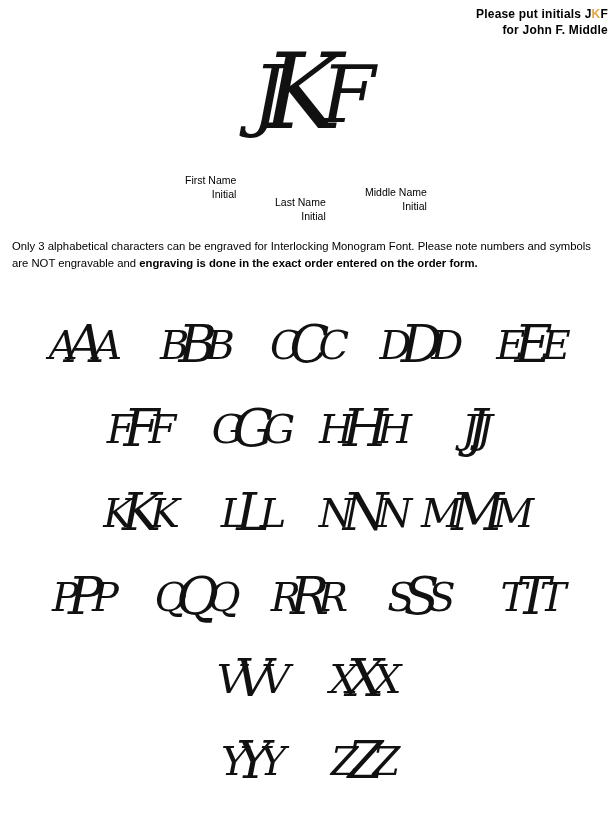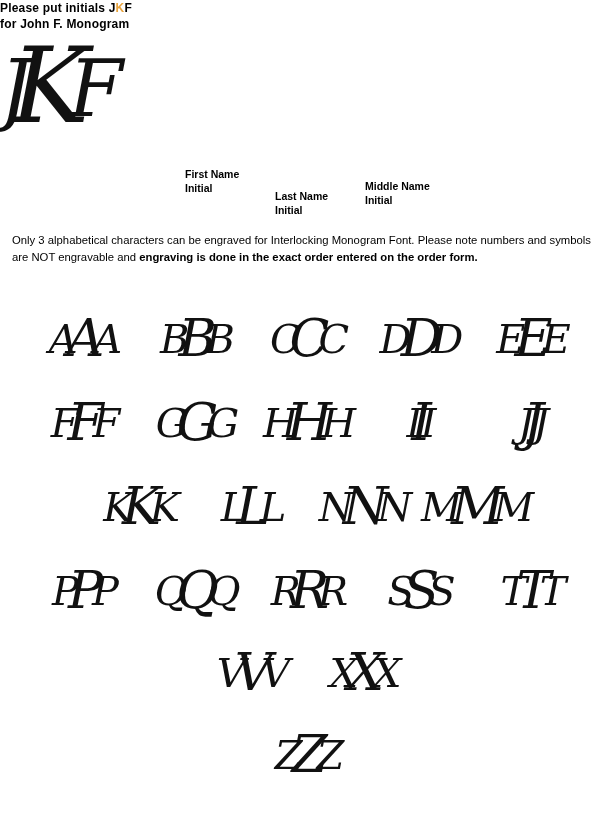--- a/index.html
+++ b/index.html
@@ -16,22 +16,22 @@
     overflow: hidden;
   }
   .page {
     position: relative;
     width: 608px;
     height: 819px;
   }
 
   
   .header {
-    text-align: left;
-    padding-top: 0;
+    text-align: right;
+    padding-top: 6px;
     line-height: 1.35;
   }
   .header .line1 {
     font-size: 12px;
     font-weight: bold;
     letter-spacing: 0.2px;
   }
   .header .line2 {
     font-size: 12px;
     font-weight: bold;
@@ -45,20 +45,21 @@
   .sample-wrap {
     position: relative;
     height: 130px;
     margin-top: 6px;
   }
   .sample-mono {
     position: absolute;
     left: 0;
     right: 0;
     top: -4px;
+    text-align: center;
     font-family: "DejaVu Serif", serif;
     font-style: italic;
     font-size: 78px;
     letter-spacing: -20px;
     color: #111;
     line-height: 1;
     white-space: nowrap;
   }
   .sample-mono .mid {
     font-size: 104px;
@@ -67,23 +68,22 @@
 
   
   .callouts {
     position: relative;
     height: 52px;
     font-size: 10.5px;
     line-height: 1.3;
   }
   .callout {
     position: absolute;
-    text-align: left;
+    text-align: right;
     white-space: nowrap;
-    font-weight: bold;
   }
   .c-first  { left: 185px; top: 0px; }
   .c-last   { left: 275px; top: 22px; }
   .c-middle { left: 365px; top: 12px; }
 
   
   .notice {
     margin: 12px 12px 6px 12px;
     font-size: 11.3px;
     line-height: 1.5;
@@ -126,21 +126,21 @@
     vertical-align: -3px;
   }
 </style>
 </head>
 <body>
 
 <div class="page">
 
   <div class="header">
     <div class="line1"><span>Please put initials </span><span>J</span><span class="hl-k">K</span><span>F</span></div>
-    <div class="line2">for John F. Monogram</div>
+    <div class="line2">for John F. Middle</div>
   </div>
 
   <div class="sample-wrap">
     <div class="sample-mono"><span>J</span><span class="mid">K</span><span>F</span></div>
   </div>
 
   <div class="callouts">
     <div class="callout c-first">
       <div>First Name</div>
       <div>Initial</div>
@@ -163,21 +163,20 @@
       <div class="cell"><span class="mono"><span>B</span><span class="mid">B</span><span>B</span></span></div>
       <div class="cell"><span class="mono"><span>C</span><span class="mid">C</span><span>C</span></span></div>
       <div class="cell"><span class="mono"><span>D</span><span class="mid">D</span><span>D</span></span></div>
       <div class="cell"><span class="mono"><span>E</span><span class="mid">E</span><span>E</span></span></div>
     </div>
 
     <div class="grid-row r2">
       <div class="cell"><span class="mono"><span>F</span><span class="mid">F</span><span>F</span></span></div>
       <div class="cell"><span class="mono"><span>G</span><span class="mid">G</span><span>G</span></span></div>
       <div class="cell"><span class="mono"><span>H</span><span class="mid">H</span><span>H</span></span></div>
-      <div class="cell"><span class="mono"><span>I</span><span class="mid">I</span><span>I</span></span></div>
       <div class="cell"><span class="mono"><span>J</span><span class="mid">J</span><span>J</span></span></div>
     </div>
 
     <div class="grid-row r3">
       <div class="cell"><span class="mono"><span>K</span><span class="mid">K</span><span>K</span></span></div>
       <div class="cell"><span class="mono"><span>L</span><span class="mid">L</span><span>L</span></span></div>
       <div class="cell"><span class="mono"><span>N</span><span class="mid">N</span><span>N</span></span></div>
       <div class="cell"><span class="mono"><span>M</span><span class="mid">M</span><span>M</span></span></div>
     </div>
 
@@ -188,17 +187,18 @@
       <div class="cell"><span class="mono"><span>S</span><span class="mid">S</span><span>S</span></span></div>
       <div class="cell"><span class="mono"><span>T</span><span class="mid">T</span><span>T</span></span></div>
     </div>
 
     <div class="grid-row r5">
       <div class="cell"><span class="mono"><span>V</span><span class="mid">V</span><span>V</span></span></div>
       <div class="cell"><span class="mono"><span>X</span><span class="mid">X</span><span>X</span></span></div>
     </div>
 
     <div class="grid-row r6">
+      <div class="cell"><span class="mono"><span>Y</span><span class="mid">Y</span><span>Y</span></span></div>
       <div class="cell"><span class="mono"><span>Z</span><span class="mid">Z</span><span>Z</span></span></div>
     </div>
   </div>
 
 </div>
 
 </body></html>

